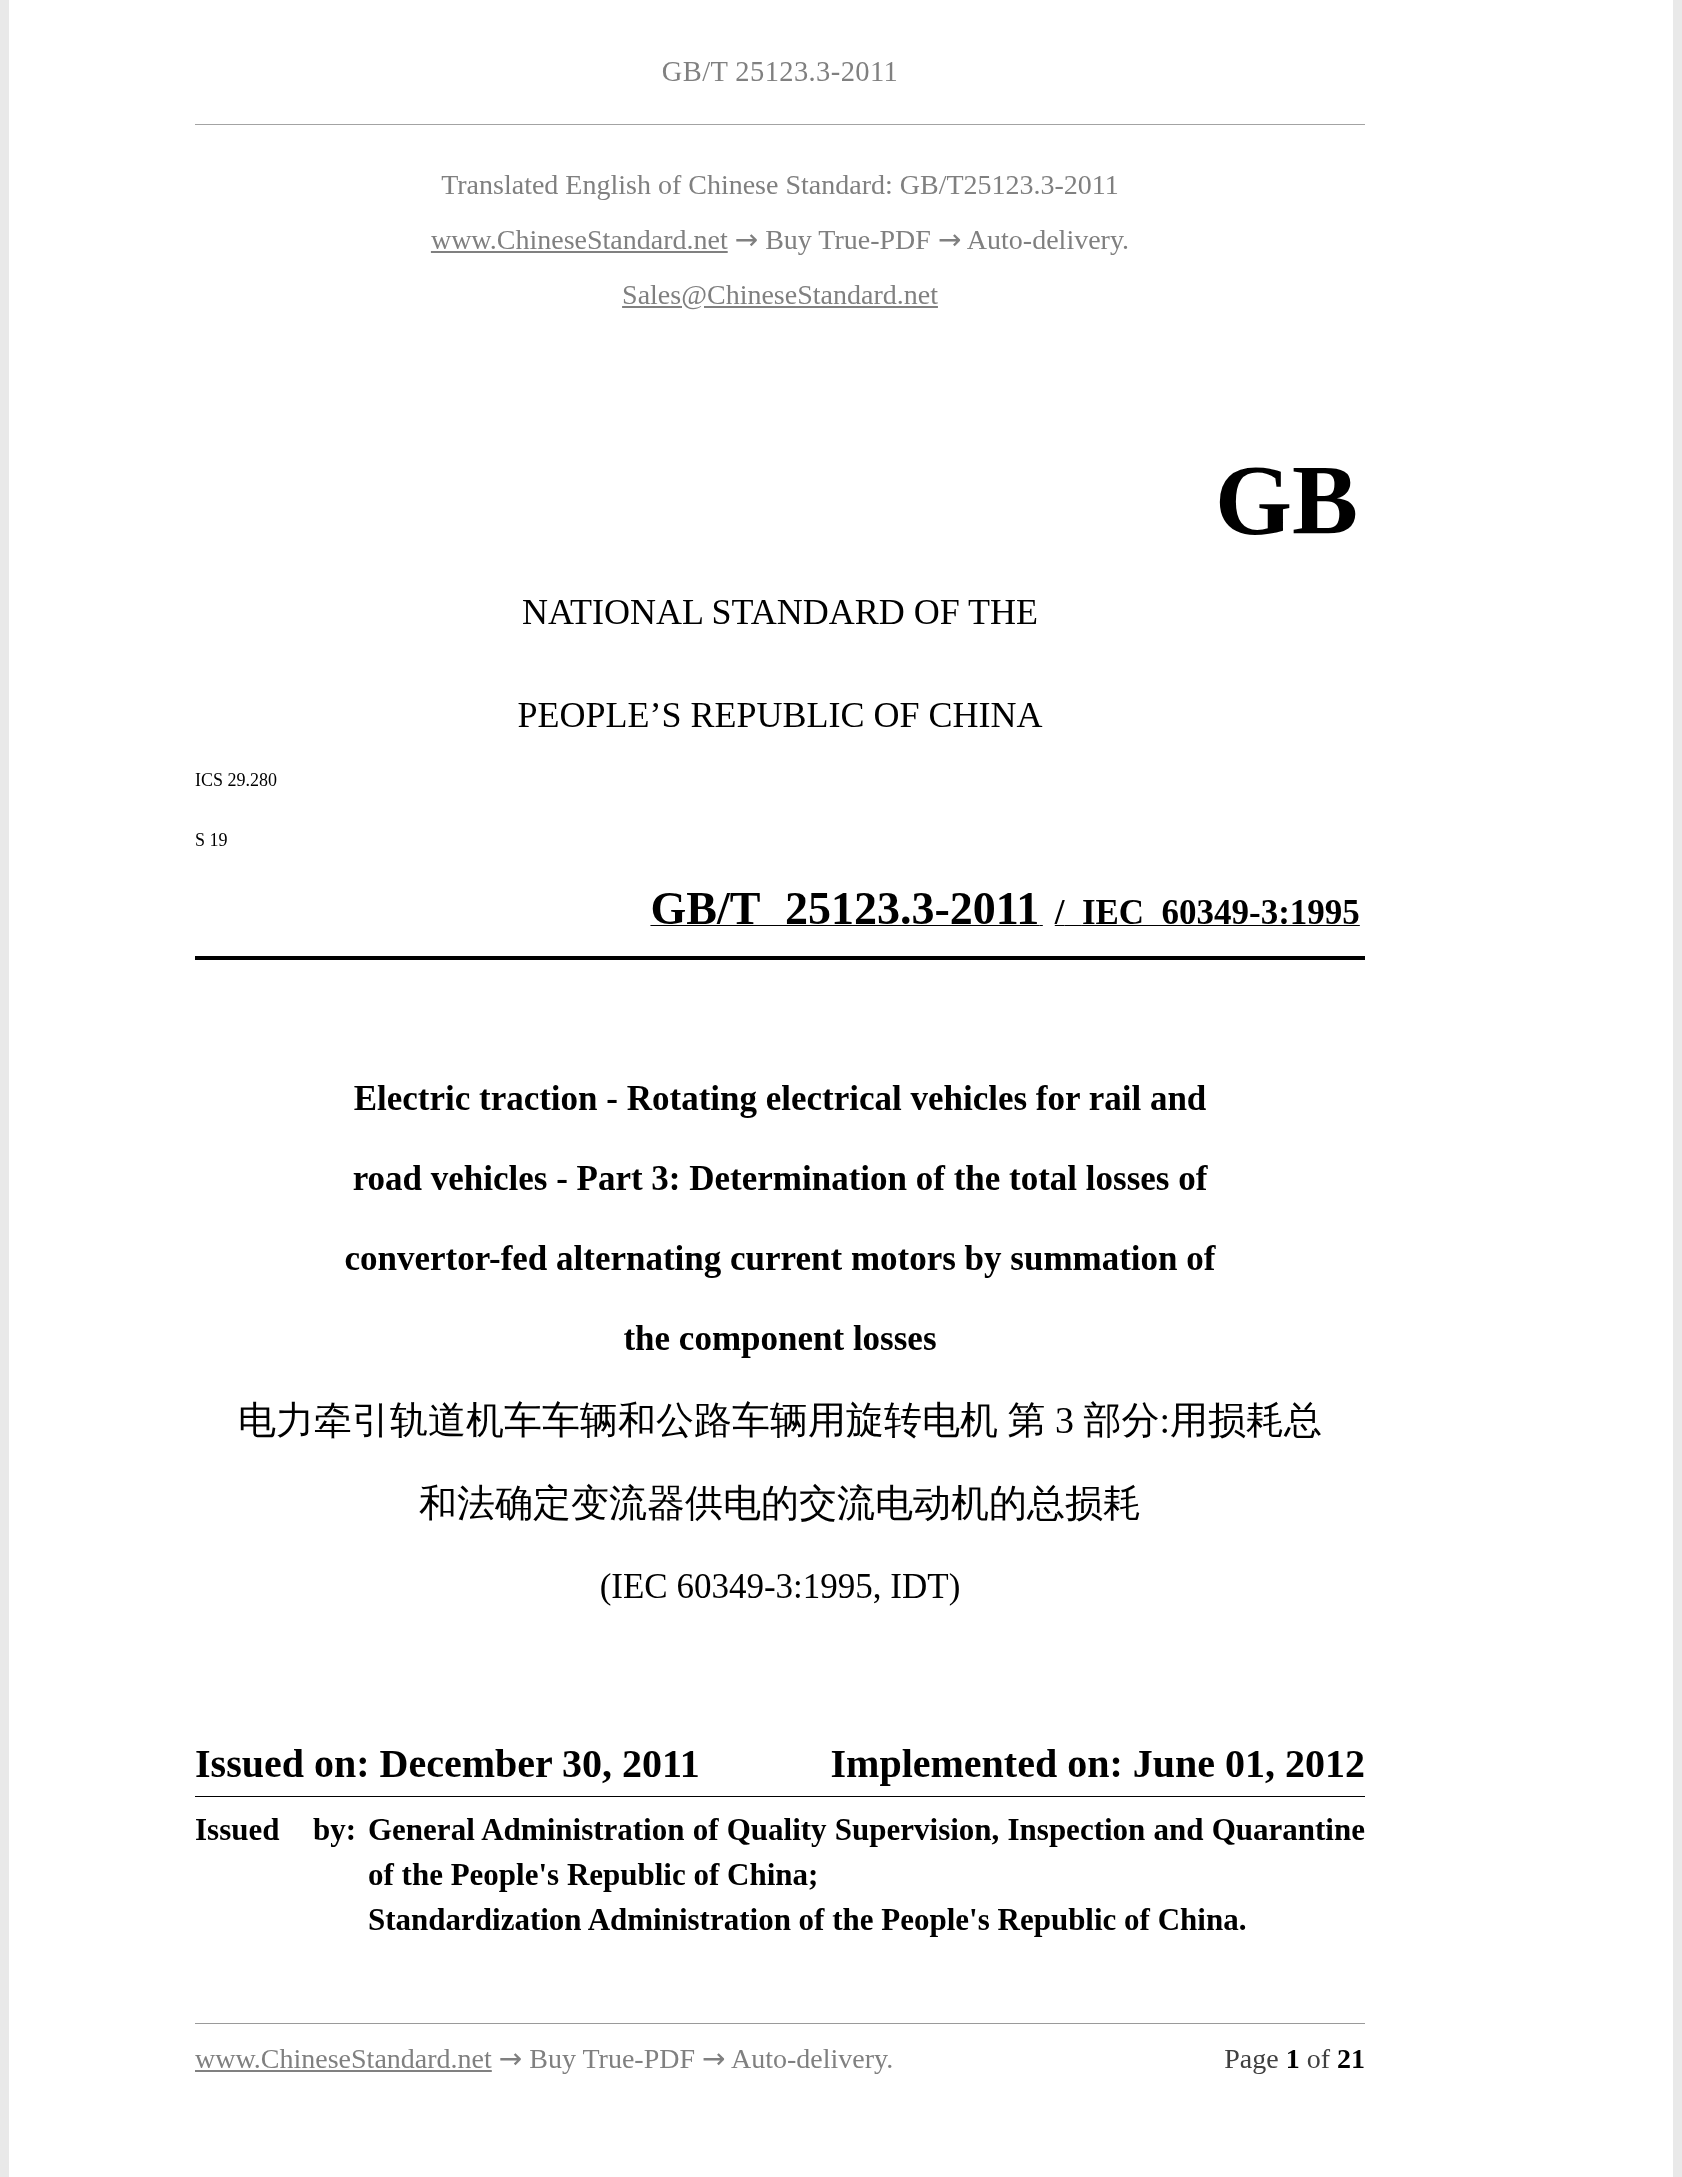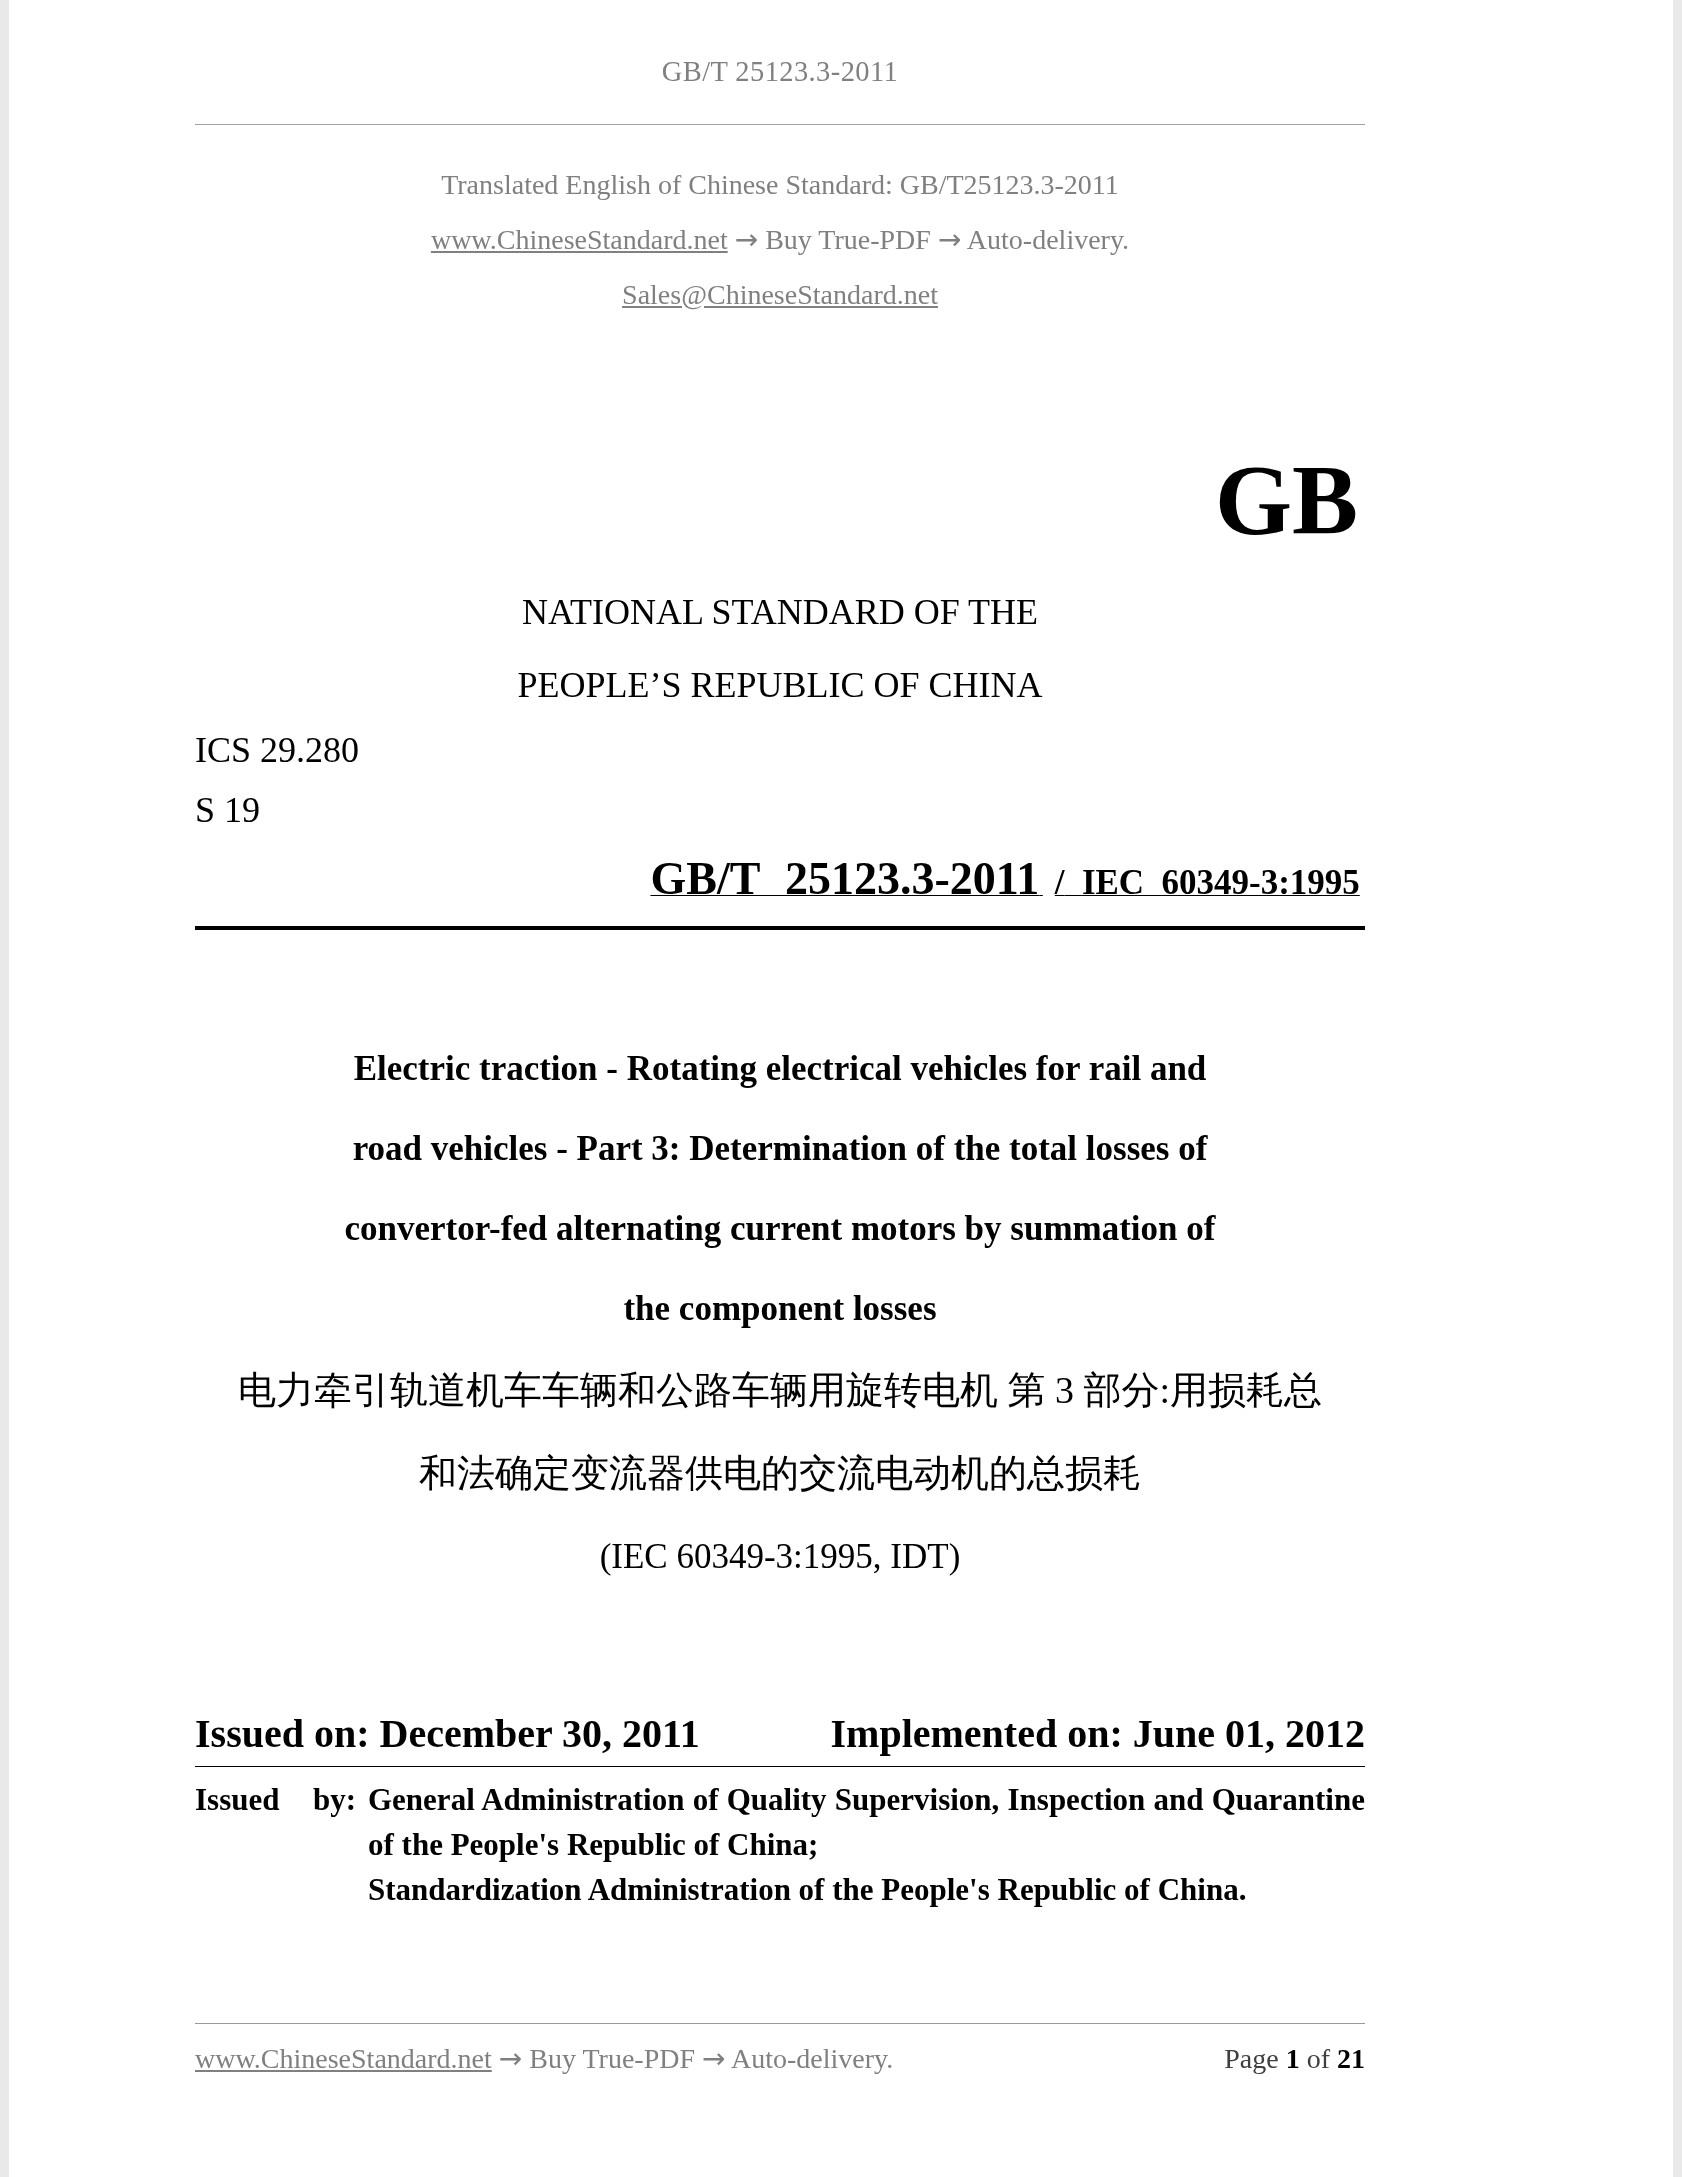--- a/index.html
+++ b/index.html
@@ -28,23 +28,23 @@
   .gb-logo {
     margin-top: 137px;
     text-align: right;
     font-size: 99px;
     line-height: 99px;
     font-weight: bold;
     padding-right: 7px;
   }
   .national { font-size: 36px; line-height: 45px; }
   .national-1 { margin-top: 41px; }
-  .national-2 { margin-top: 28px; }
+  .national-2 { margin-top: 58px; }
 
-  .ics { font-size: 36px; line-height: 36px; margin-top: 24px; }
+  .ics { font-size: 18px; line-height: 36px; margin-top: 24px; }
 
   .code-heading {
     margin-top: 24px;
     text-align: right;
     line-height: 54px;
     white-space: nowrap;
     padding-right: 5.2px;
     text-decoration: underline;
   }
   .code-main { font-size: 46px; font-weight: bold; word-spacing: 14px; }

